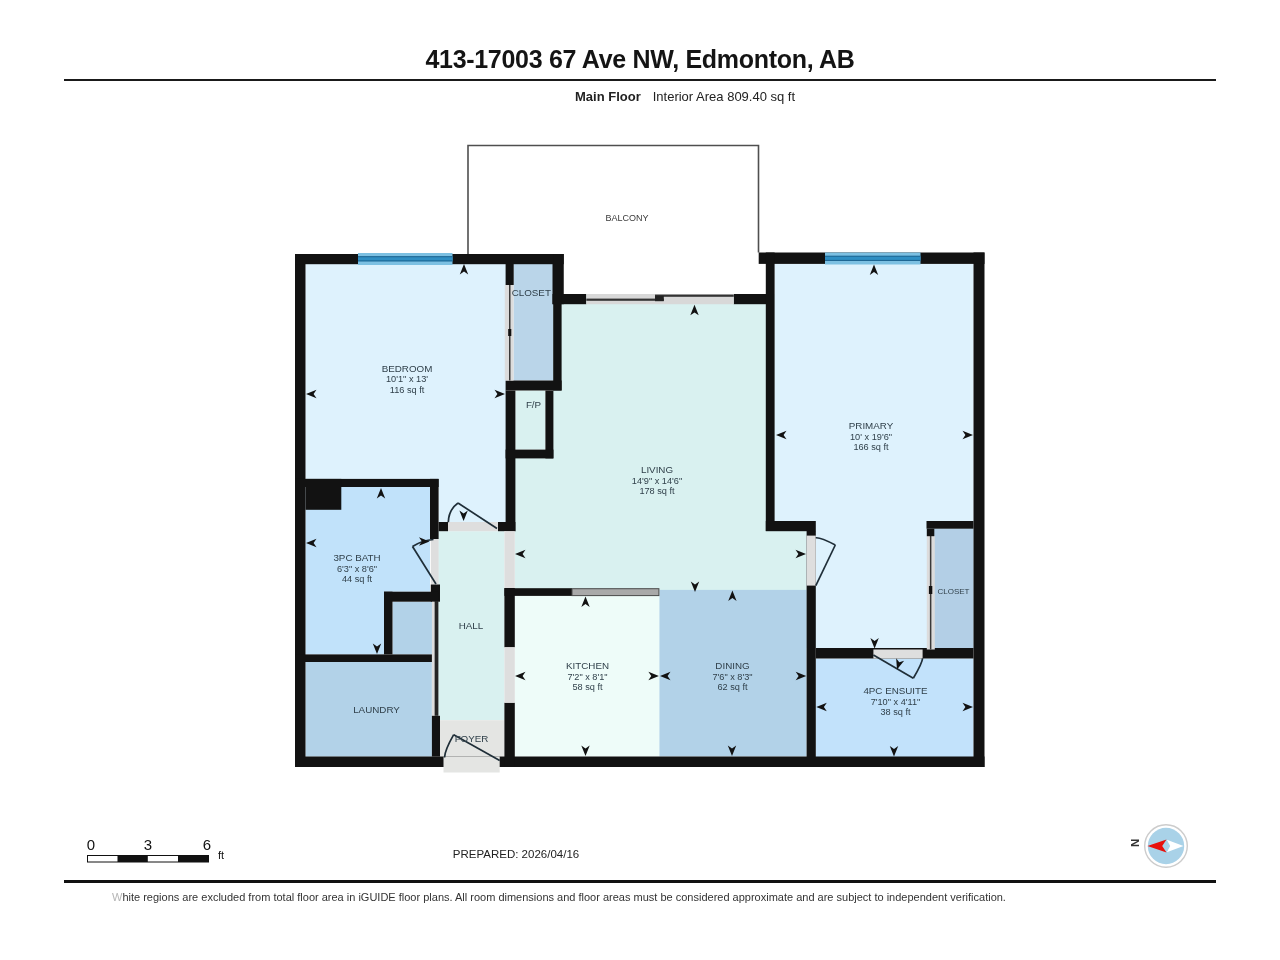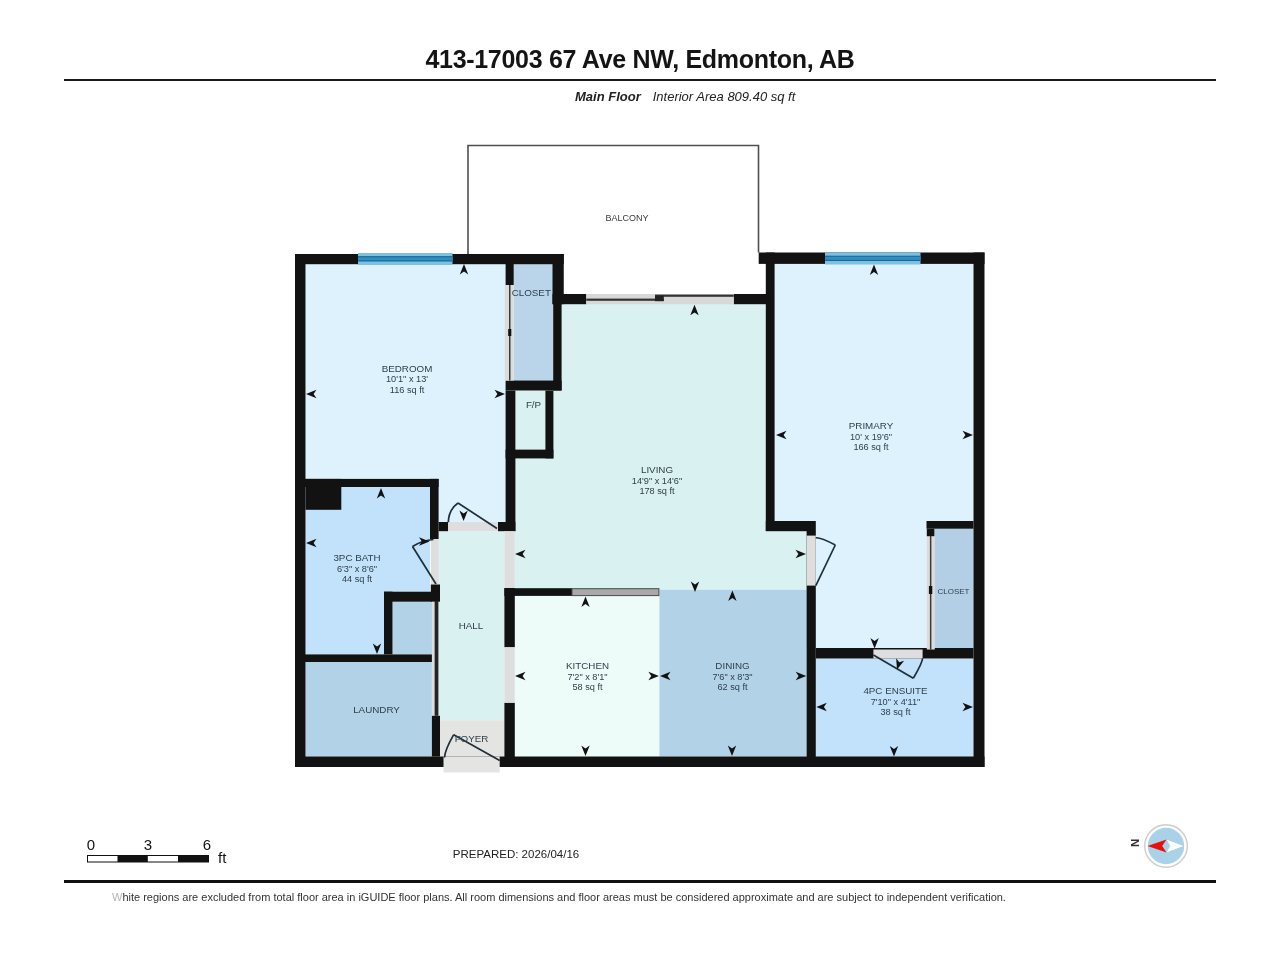--- a/index.html
+++ b/index.html
@@ -9,21 +9,21 @@
   svg text{font-family:"Liberation Sans",sans-serif;}
 </style>
 </head>
 <body>
 <div id="page">
 
   <div class="abs" style="left:0;top:45px;width:1280px;text-align:center;font-size:25px;font-weight:bold;color:#141414;letter-spacing:-0.3px;">413-17003 67 Ave NW, Edmonton, AB</div>
 
   <div class="abs" style="left:64px;top:78.8px;width:1152px;height:2.2px;background:#1a1a1a;"></div>
 
-  <div class="abs" style="left:575px;top:89px;font-size:13px;color:#222;font-style:italic;"><b>Main Floor</b><span style="display:inline-block;width:12px;"></span>Interior Area 809.40 sq ft</div>
+  <div class="abs" style="left:575px;top:89px;font-size:13px;color:#222;"><b>Main Floor</b><span style="display:inline-block;width:12px;"></span>Interior Area 809.40 sq ft</div>
 
   <svg class="abs" style="left:0;top:0;" width="1280" height="960" viewBox="0 0 1280 960">
 
     <g>
       <rect x="468" y="145.5" width="290.5" height="148" fill="#ffffff"></rect>
       <path d="M468,254 L468,145.5 L758.5,145.5 L758.5,252.5" fill="none" stroke="#4f4f4f" stroke-width="1.6"></path>
     </g>
 
     <rect x="774.6" y="264" width="198.9" height="384" fill="#def2fd"></rect>
 
@@ -305,21 +305,21 @@
   <div class="abs" style="left:84px;top:836px;width:14px;text-align:center;font-size:15px;color:#111;">0</div>
   <div class="abs" style="left:141px;top:836px;width:14px;text-align:center;font-size:15px;color:#111;">3</div>
   <div class="abs" style="left:200px;top:836px;width:14px;text-align:center;font-size:15px;color:#111;">6</div>
 
   <svg class="abs" style="left:87px;top:855px;" width="130" height="10" viewBox="0 0 130 10">
     <rect x="0.5" y="0.5" width="121" height="6.5" fill="#fff" stroke="#111" stroke-width="1"></rect>
     <rect x="30.5" y="0.5" width="30.3" height="6.5" fill="#111"></rect>
     <rect x="91" y="0.5" width="30.5" height="6.5" fill="#111"></rect>
   </svg>
 
-  <div class="abs" style="left:218px;top:849px;font-size:15px;color:#111;">ft</div>
+  <div class="abs" style="left:218px;top:849px;font-size:11px;color:#111;">ft</div>
 
   <div class="abs" style="left:0;top:848px;width:1032px;text-align:center;font-size:11.5px;color:#222;">PREPARED: 2026/04/16</div>
 
   <svg class="abs" style="left:1143px;top:823px;" width="46" height="46" viewBox="0 0 46 46">
     <circle cx="23" cy="23" r="21.3" fill="#ffffff" stroke="#cccccc" stroke-width="1.4"></circle>
     <circle cx="23" cy="23" r="18.2" fill="#a9d2e8"></circle>
     <polygon points="40.5,23 23.8,16.8 27.2,23 23.8,29.2" fill="#ffffff"></polygon>
     <polygon points="4.5,23 23.5,16.4 19.2,23 23.5,29.6" fill="#e8100c"></polygon>
   </svg>
 

